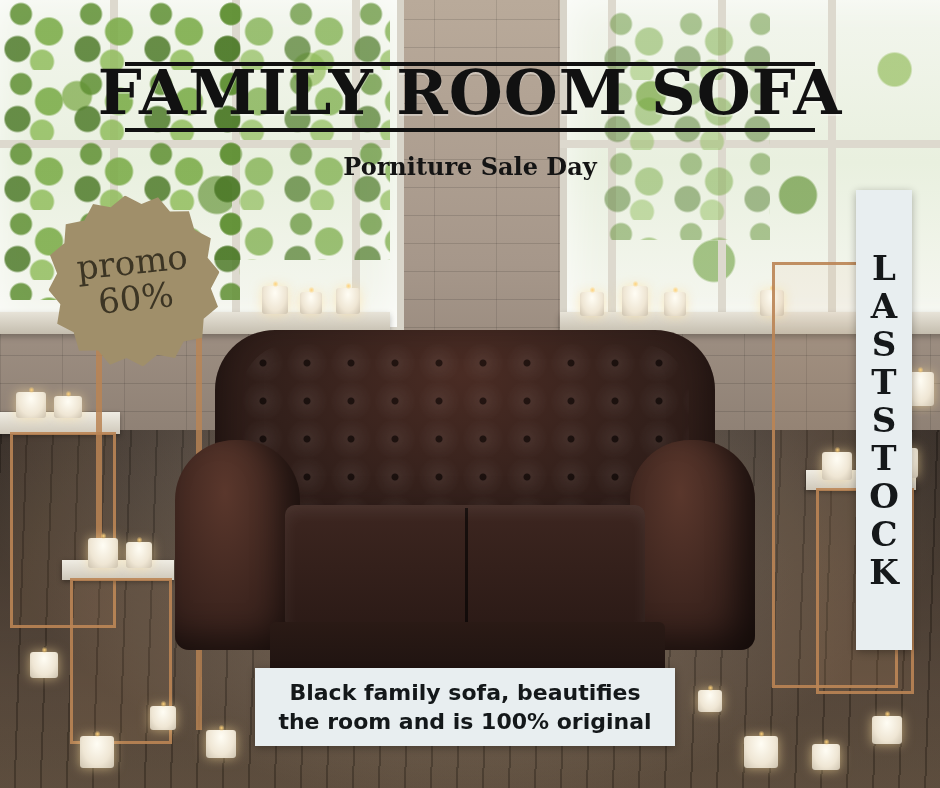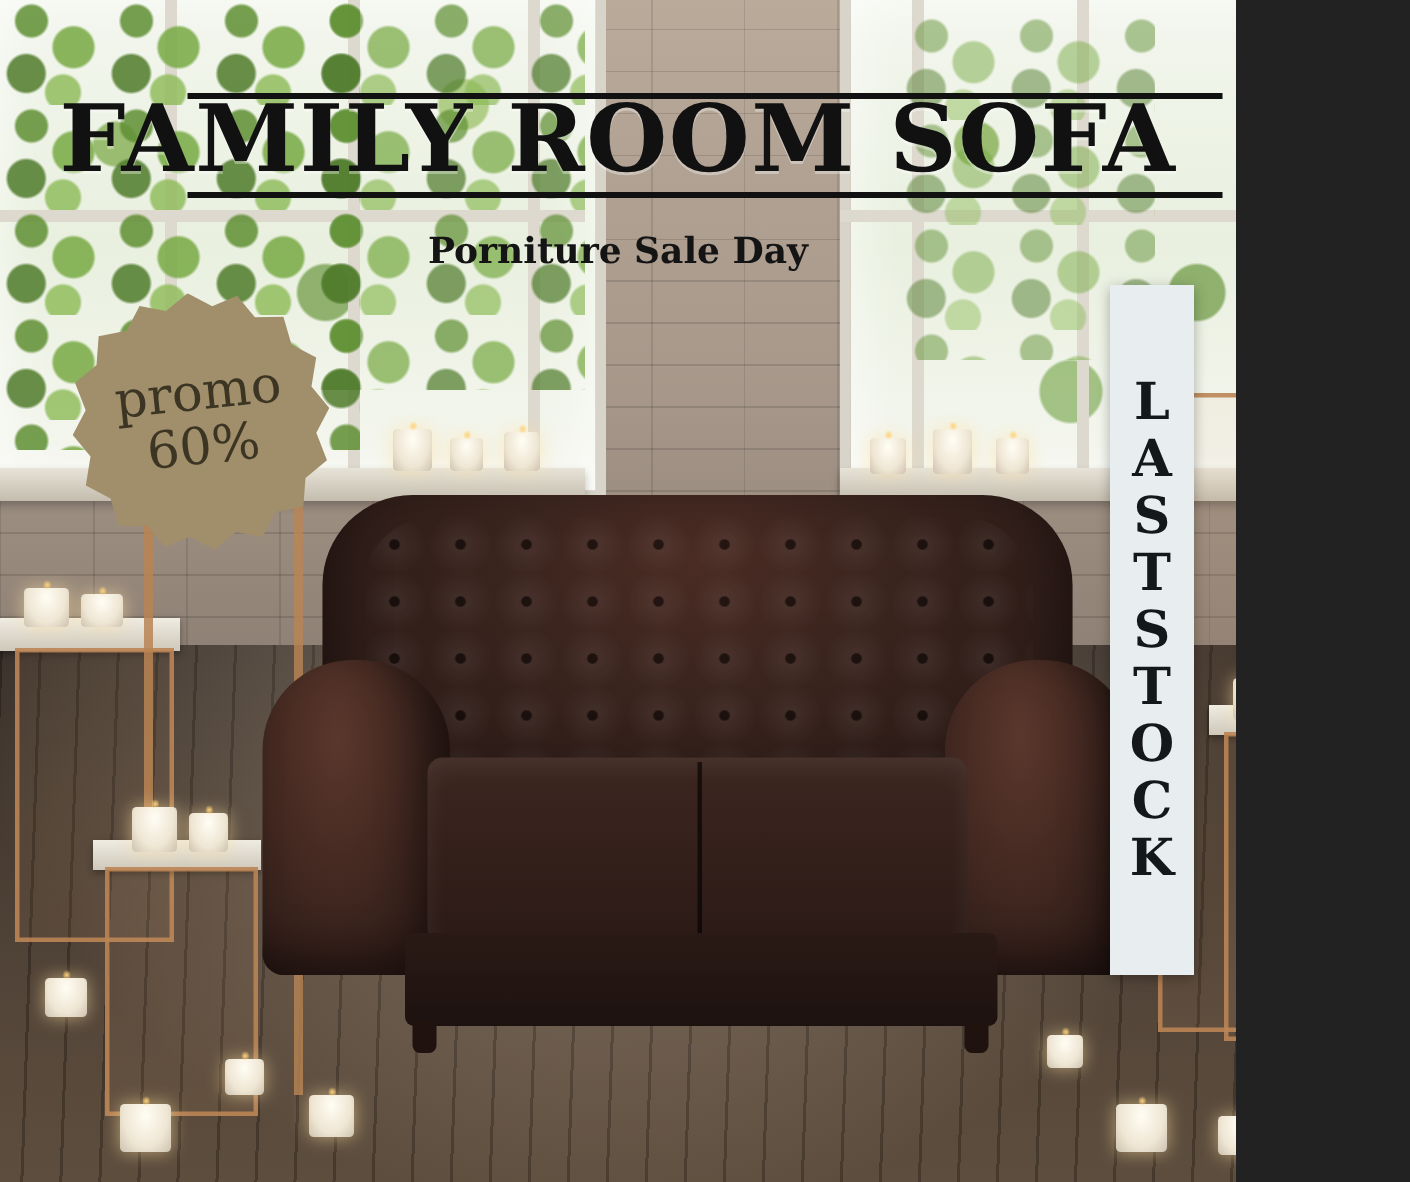--- a/index.html
+++ b/index.html
@@ -2,21 +2,21 @@
 <html><head>
 <meta charset="utf-8">
 <style>
   html, body {
     margin: 0;
     padding: 0;
     background: #222;
   }
   #poster {
     position: relative;
-    width: 824px;
+    width: 940px;
     height: 788px;
     overflow: hidden;
     font-family: "Liberation Sans", sans-serif;
     background: #c9c3b2;
   }
 
   
   .photo {
     position: absolute;
     inset: 0;
@@ -382,14 +382,18 @@
     <span>A</span>
     <span>S</span>
     <span>T</span>
     <span>S</span>
     <span>T</span>
     <span>O</span>
     <span>C</span>
     <span>K</span>
   </div>
 
+  <div class="caption">
+    <span class="line">Black family sofa, beautifies</span>
+    <span class="line">the room and is 100% original</span>
+  </div>
 
 </div>
 
 </body></html>

